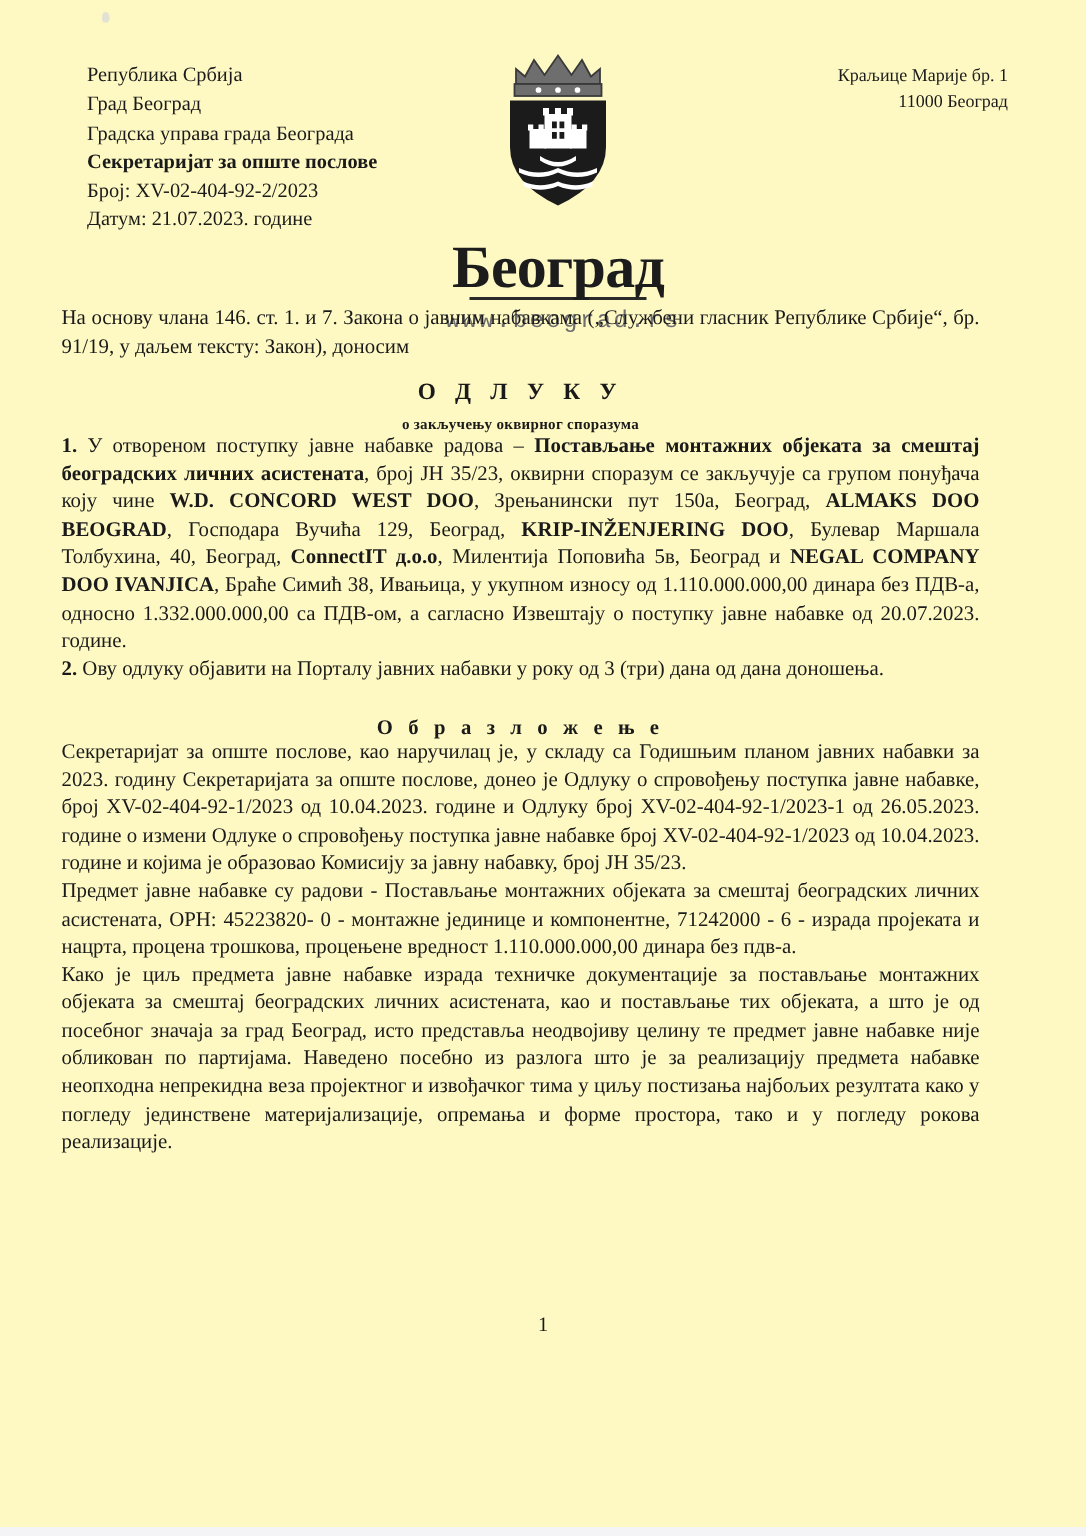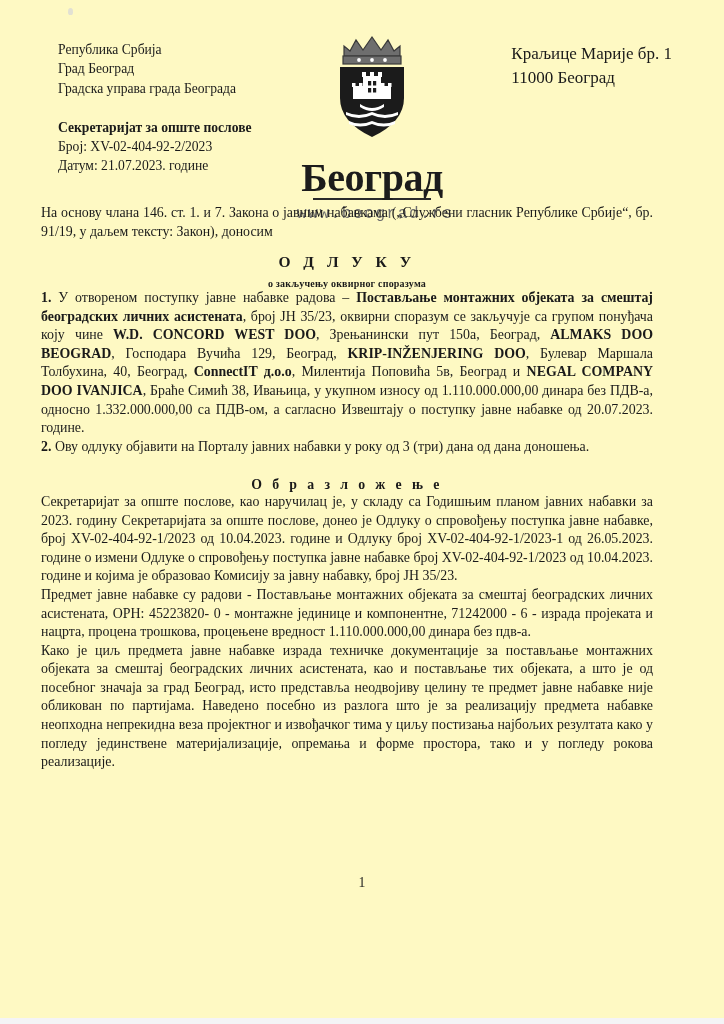--- a/index.html
+++ b/index.html
@@ -47,25 +47,25 @@
     right: 52px;
     display: flex;
     justify-content: space-between;
     align-items: flex-start;
   }
   .header-left {
     font-size: 13.6px;
     line-height: 1.42;
     white-space: nowrap;
   }
-  .header-left .bold { font-weight: bold; margin-top: 20px; }
+  .header-left .bold { font-weight: bold; }
   .header-right {
-    font-size: 17px;
+    font-size: 12px;
     line-height: 1.42;
-    text-align: left;
+    text-align: right;
     white-space: nowrap;
     padding-top: 2px;
   }
 
   
   .emblem {
     position: absolute;
     left: 297px;
     top: 26px;
     width: 150px;

